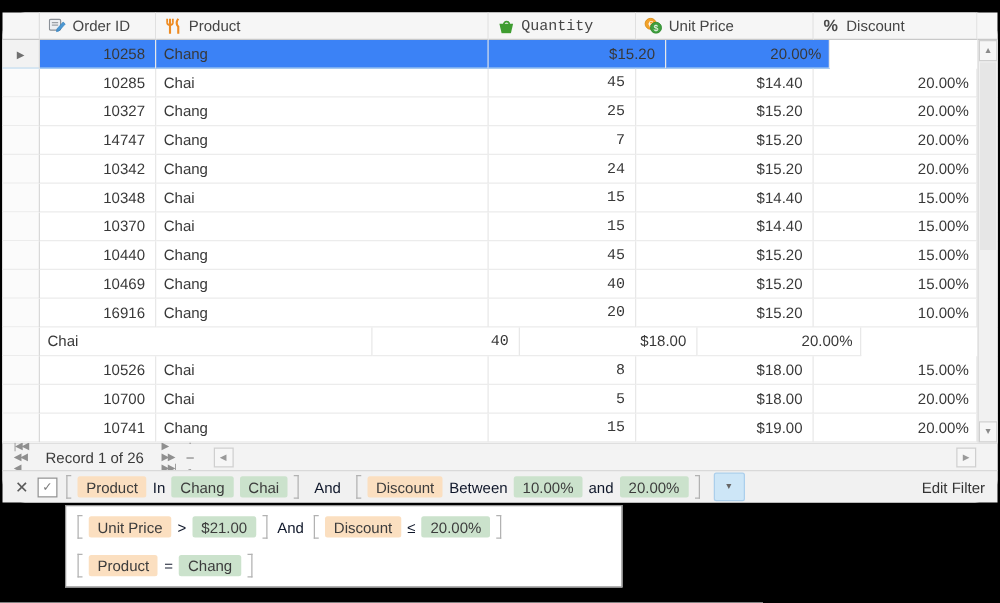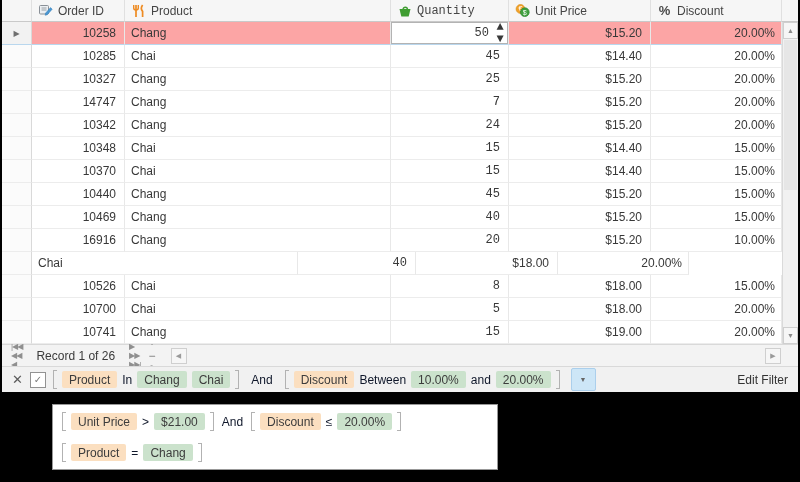--- a/index.html
+++ b/index.html
@@ -1,18 +1,18 @@
 <!DOCTYPE html>
 <html><head>
 <meta charset="utf-8">
 <style>
   html,body{margin:0;padding:0;}
   body{width:800px;height:482px;background:#000;position:relative;overflow:hidden;
        font-family:"Liberation Sans",sans-serif;font-size:12px;color:#383838;}
-  .window{position:absolute;left:2px;top:0;width:796px;height:392px;background:#fff;
+  .window{position:absolute;left:2px;top:10px;width:796px;height:392px;background:#fff;
           display:flex;flex-direction:column;border-radius:18px;}
   
   .ghead{display:flex;height:22px;flex:0 0 22px;}
   .hcell{box-sizing:border-box;background:#f6f6f6;border-bottom:1px solid #c9c9c9;
          border-right:1px solid #e0e0e0;display:flex;align-items:center;gap:5px;
          padding-left:6px;color:#454545;}
   .c-ind{width:30px;flex:0 0 30px;}
   .c-order{width:93px;flex:0 0 93px;}
   .c-prod{width:266px;flex:0 0 266px;}
   .c-qty{width:118px;flex:0 0 118px;font-family:Liberation Mono, monospace;}
@@ -23,21 +23,21 @@
   .pct{font-weight:bold;color:#4a4a4a;font-size:13px;}
   
   .gbody{position:relative;height:322px;flex:0 0 322px;display:flex;flex-direction:column;}
   .row{display:flex;height:23px;flex:0 0 23px;box-sizing:border-box;background:#fff;}
   .cell{box-sizing:border-box;border-bottom:1px solid #ececec;border-right:1px solid #e8e8e8;
         display:flex;align-items:center;overflow:hidden;}
   .cell.ind{background:#fbfbfb;border-right:1px solid #d9d9d9;justify-content:center;}
   .num{justify-content:flex-end;padding-right:8px;}
   .txt{padding-left:6px;}
   .c-disc.cell{padding-right:6px;}
-  .row.sel .cell{background:#fca5a5;border-bottom:1px solid #b9d7ee;}
+  .row.sel .cell{background:#3b82f6;border-bottom:1px solid #b9d7ee;}
   .row.sel .cell.ind{background:#f2f2f2;}
   .ind-arrow{color:#6f6f6f;font-size:8px;}
   
   .editor{box-sizing:border-box;width:100%;height:100%;background:#fff;border:1px solid #b3b3b3;
           display:flex;align-items:center;}
   .ed-val{flex:1;text-align:right;padding-right:4px;}
   .spin{width:14px;display:flex;flex-direction:column;align-items:center;line-height:1;}
   
   .vscroll{position:absolute;right:0;top:0;width:16px;height:322px;background:#f1f1f1;
            border-left:1px solid #dadada;box-sizing:border-box;}
@@ -144,29 +144,20 @@
   </div>
 
   <div class="gbody">
     <div id="rows">
         <div class="row sel">
           <div class="cell ind c-ind">
             <div class="ind-arrow">▶</div>
           </div>
           <div class="cell num c-order">10258</div>
           <div class="cell txt c-prod">Chang</div>
-          <div class="cell c-qty">
-            <div class="editor">
-              <div class="ed-val">50</div>
-              <div class="spin">
-                <div class="">▲</div>
-                <div class="">▼</div>
-              </div>
-            </div>
-          </div>
           <div class="cell num c-price">$15.20</div>
           <div class="cell num c-disc">20.00%</div>
         </div>
         <div class="row">
           <div class="cell ind c-ind"></div>
           <div class="cell num c-order">10285</div>
           <div class="cell txt c-prod">Chai</div>
           <div class="cell c-qty num">45</div>
           <div class="cell num c-price">$14.40</div>
           <div class="cell num c-disc">20.00%</div>

